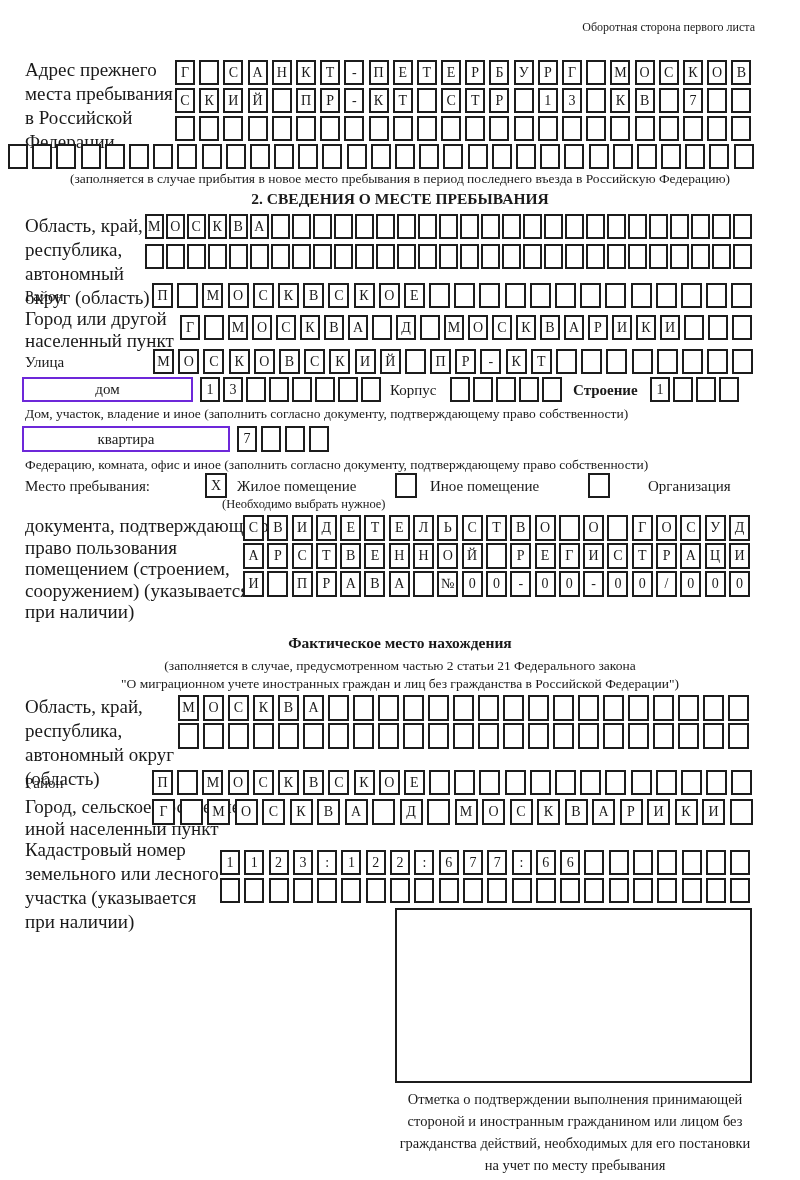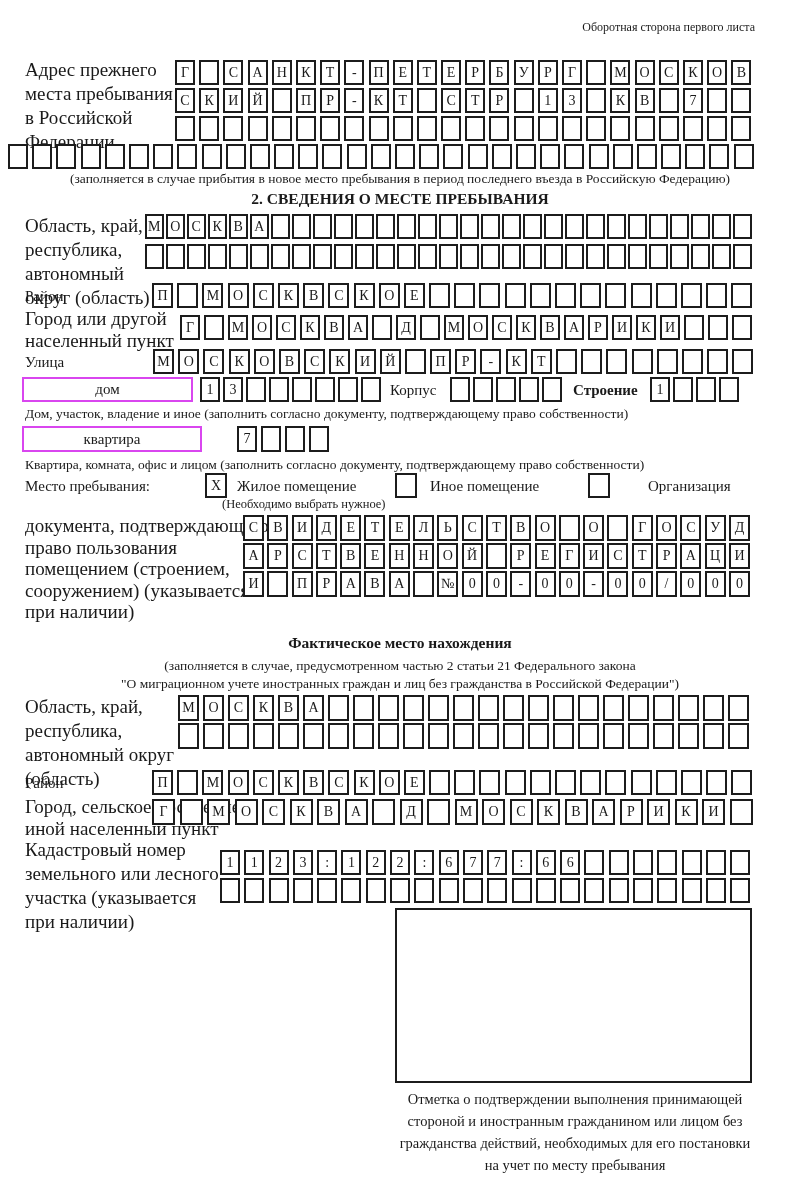--- a/index.html
+++ b/index.html
@@ -11,21 +11,21 @@
   .lbl{position:absolute;font-size:15px;white-space:nowrap;line-height:18px;}
   .lbl-block{position:absolute;font-size:19px;line-height:24px;white-space:nowrap;}
   .cells{position:absolute;display:flex;gap:var(--g,4px);}
   .cell{
     box-sizing:border-box;flex:none;width:var(--w,20px);height:var(--h,25px);
     border:2px solid #1c1c1c;background:#fff;
     display:flex;align-items:center;justify-content:center;
     font-size:14px;line-height:1;
   }
   .bigbox{
-    position:absolute;box-sizing:border-box;border:2px solid #d946ef;background:#fff;
+    position:absolute;box-sizing:border-box;border:2px solid #6d28d9;background:#fff;
     display:flex;align-items:center;justify-content:center;font-size:15px;
   }
   .checkbox{
     position:absolute;box-sizing:border-box;width:22px;height:25px;border:2px solid #1c1c1c;
     display:flex;align-items:center;justify-content:center;font-size:14px;background:#fff;
   }
   .caption{position:absolute;font-size:13.5px;white-space:nowrap;}
   .caption-center{position:absolute;left:10px;width:780px;text-align:center;font-size:13.5px;white-space:nowrap;}
   .header-center{position:absolute;left:10px;width:780px;text-align:center;font-size:15.5px;font-weight:bold;white-space:nowrap;}
   .title{position:absolute;font-size:12px;white-space:nowrap;}
@@ -339,28 +339,28 @@
     </div>
   <div class="lbl" style="left:573px;top:381px;font-weight:bold;">Строение</div>
   <div class="cells" style="left:650px;top:377px;--w:20px;--g:3px;">
       <span class="cell">1</span>
       <span class="cell"></span>
       <span class="cell"></span>
       <span class="cell"></span>
     </div>
   <div class="caption" style="left:25px;top:406px;">Дом, участок, владение и иное (заполнить согласно документу, подтверждающему право собственности)</div>
 
-  <div class="bigbox" style="left:22px;top:426px;width:180px;height:26px;text-align:center;">квартира</div>
+  <div class="bigbox" style="left:22px;top:426px;width:208px;height:26px;text-align:center;">квартира</div>
   <div class="cells" style="left:237px;top:426px;--w:20px;--g:4px;--h:26px;">
       <span class="cell">7</span>
       <span class="cell"></span>
       <span class="cell"></span>
       <span class="cell"></span>
     </div>
-  <div class="caption" style="left:25px;top:457px;">Квартира, комната, офис и лицом (заполнить согласно документу, подтверждающему право собственности)</div>
+  <div class="caption" style="left:25px;top:457px;">Федерацию, комната, офис и иное (заполнить согласно документу, подтверждающему право собственности)</div>
 
   <div class="lbl" style="left:25px;top:477px;">Место пребывания:</div>
   <div class="checkbox" style="left:205px;top:473px;">X</div>
   <div class="lbl" style="left:237px;top:477px;">Жилое помещение</div>
   <div class="checkbox" style="left:395px;top:473px;"></div>
   <div class="lbl" style="left:430px;top:477px;">Иное помещение</div>
   <div class="checkbox" style="left:588px;top:473px;"></div>
   <div class="lbl" style="left:648px;top:477px;">Организация</div>
   <div class="caption" style="left:222px;top:497px;font-size:12.5px;">(Необходимо выбрать нужное)</div>
 

